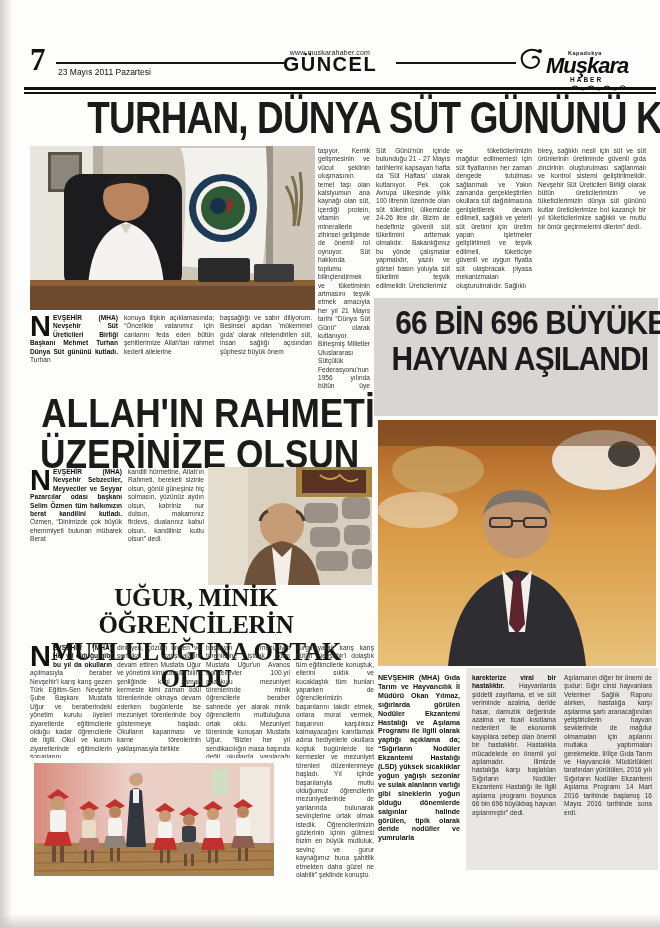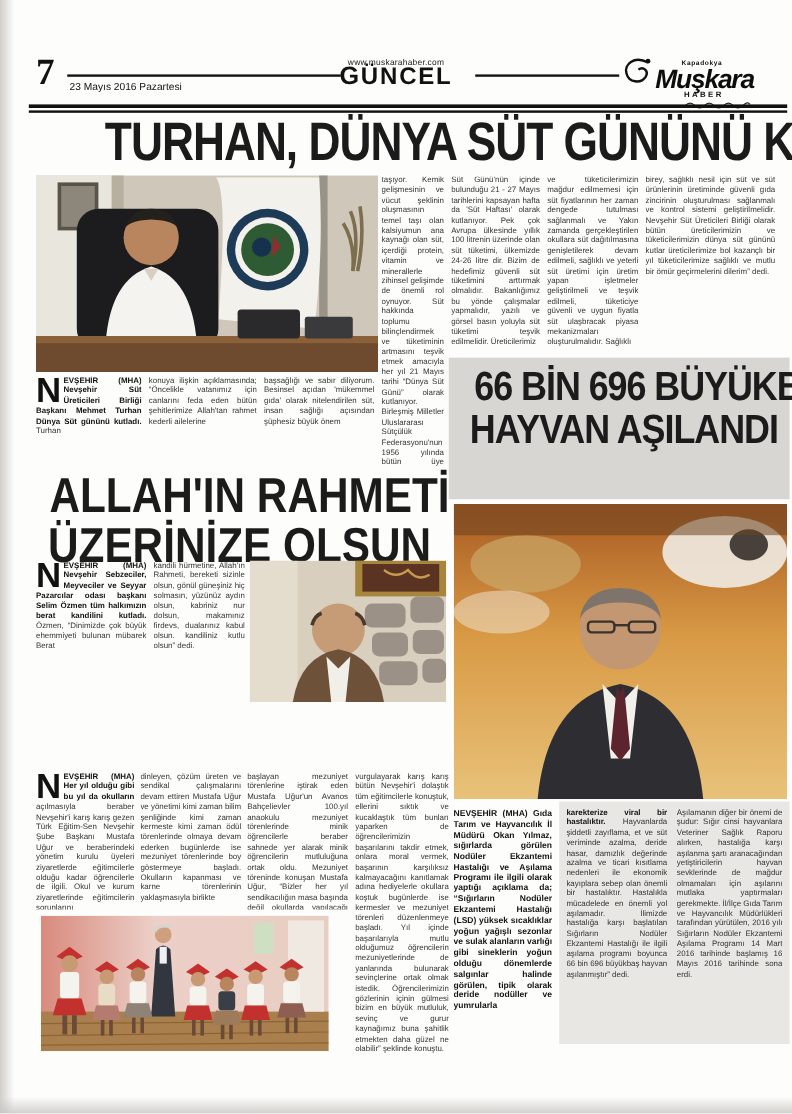--- a/index.html
+++ b/index.html
@@ -45,21 +45,21 @@
 </style>
 </head>
 <body>
 
 <div id="page">
 
   <div class="abs" id="edge-left"></div>
 
   <div class="abs" id="page-number">7</div>
   <div class="abs hrule-thin" style="left:56px;top:62px;width:228px;"></div>
-  <div class="abs" id="header-date">23 Mayıs 2016 Pazartesi</div>
+  <div class="abs" id="header-date">23 Mayıs 2011 Pazartesi</div>
 
   <div class="abs" id="section-block">
     <div id="site-url">www.muskarahaber.com</div>
     <div id="section-title">GÜNCEL</div>
   </div>
   <div class="abs hrule-thin" style="left:396px;top:62px;width:120px;"></div>
 
   <div class="abs" id="masthead">
     <svg width="30" height="30" style="position:absolute;left:0;top:4px;" viewBox="0 0 30 30">
       <path d="M22 6 C10 0 2 8 4 15 C6 23 16 24 20 18 C23 13 18 9 14 12" fill="none" stroke="#111" stroke-width="2"></path>
@@ -183,20 +183,24 @@
       <rect x="88" y="0" width="76" height="30" fill="#a8853c"></rect>
       <rect x="94" y="3" width="64" height="23" fill="#5a3322"></rect>
       <path d="M112 8 q10 8 20 0 q8 10 18 4" stroke="#c79a4e" stroke-width="2" fill="none"></path>
       <circle cx="74" cy="58" r="22" fill="#c69c77"></circle>
       <path d="M52 54 q2 -8 8 -10 M96 54 q-2 -8 -8 -10" stroke="#4a3a2c" stroke-width="3" fill="none"></path>
       <path d="M36 118 q6 -38 38 -44 q32 6 38 44 z" fill="#6d5138"></path>
       <path d="M64 80 l10 10 10 -10 -4 38 -12 0 z" fill="#f2efe8"></path>
     </svg>
   </div>
 
+  <div class="abs" id="headline-ugur-wrap">
+    <span class="srf">UĞUR, MİNİK ÖĞRENCİLERİN</span>
+    <span class="srf">MUTLULUĞUNA ORTAK OLDU</span>
+  </div>
 
   <div class="col" style="left:30px;top:644px;width:82px;height:114px;">
     <span class="dropcap">N</span><span class="lead">EVŞEHİR (MHA) Her yıl olduğu gibi bu yıl da okulların</span><span> açılmasıyla beraber Nevşehir'i karış karış gezen Türk Eğitim-Sen Nevşehir Şube Başkanı Mustafa Uğur ve beraberindeki yönetim kurulu üyeleri ziyaretlerde eğitimcilerle olduğu kadar öğrencilerle de ilgili. Okul ve kurum ziyaretlerinde eğitimcilerin sorunlarını</span>
   </div>
   <div class="col" style="left:117px;top:644px;width:84px;height:114px;">dinleyen, çözüm üreten ve sendikal çalışmalarını devam ettiren Mustafa Uğur ve yönetimi kimi zaman bilim şenliğinde kimi zaman kermeste kimi zaman ödül törenlerinde olmaya devam ederken bugünlerde ise mezuniyet törenlerinde boy göstermeye başladı. Okulların kapanması ve karne törenlerinin yaklaşmasıyla birlikte</div>
   <div class="col" style="left:206px;top:644px;width:84px;height:114px;">başlayan mezuniyet törenlerine iştirak eden Mustafa Uğur'un Avanos Bahçelievler 100.yıl anaokulu mezuniyet törenlerinde minik öğrencilerle beraber sahnede yer alarak minik öğrencilerin mutluluğuna ortak oldu. Mezuniyet töreninde konuşan Mustafa Uğur, “Bizler her yıl sendikacılığın masa başında değil okullarda yapılacağı anlayışını</div>
   <div class="col" style="left:296px;top:644px;width:78px;height:260px;">vurgulayarak karış karış bütün Nevşehir'i dolaştık tüm eğitimcilerle konuştuk, ellerini sıktık ve kucaklaştık tüm bunları yaparken de öğrencilerimizin başarılarını takdir etmek, onlara moral vermek, başarının karşılıksız kalmayacağını kanıtlamak adına hediyelerle okullara koştuk bugünlerde ise kermesler ve mezuniyet törenleri düzenlenmeye başladı.  Yıl içinde başarılarıyla mutlu olduğumuz öğrencilerin mezuniyetlerinde de yanlarında bulunarak sevinçlerine ortak olmak istedik. Öğrencilerimizin gözlerinin içinin gülmesi bizim en büyük mutluluk, sevinç ve gurur kaynağımız buna şahitlik etmekten daha güzel ne olabilir” şeklinde konuştu.</div>
 
   <div class="photo" style="left:34px;top:763px;width:240px;height:113px;">
     <svg width="240" height="113" viewBox="0 0 240 113">

